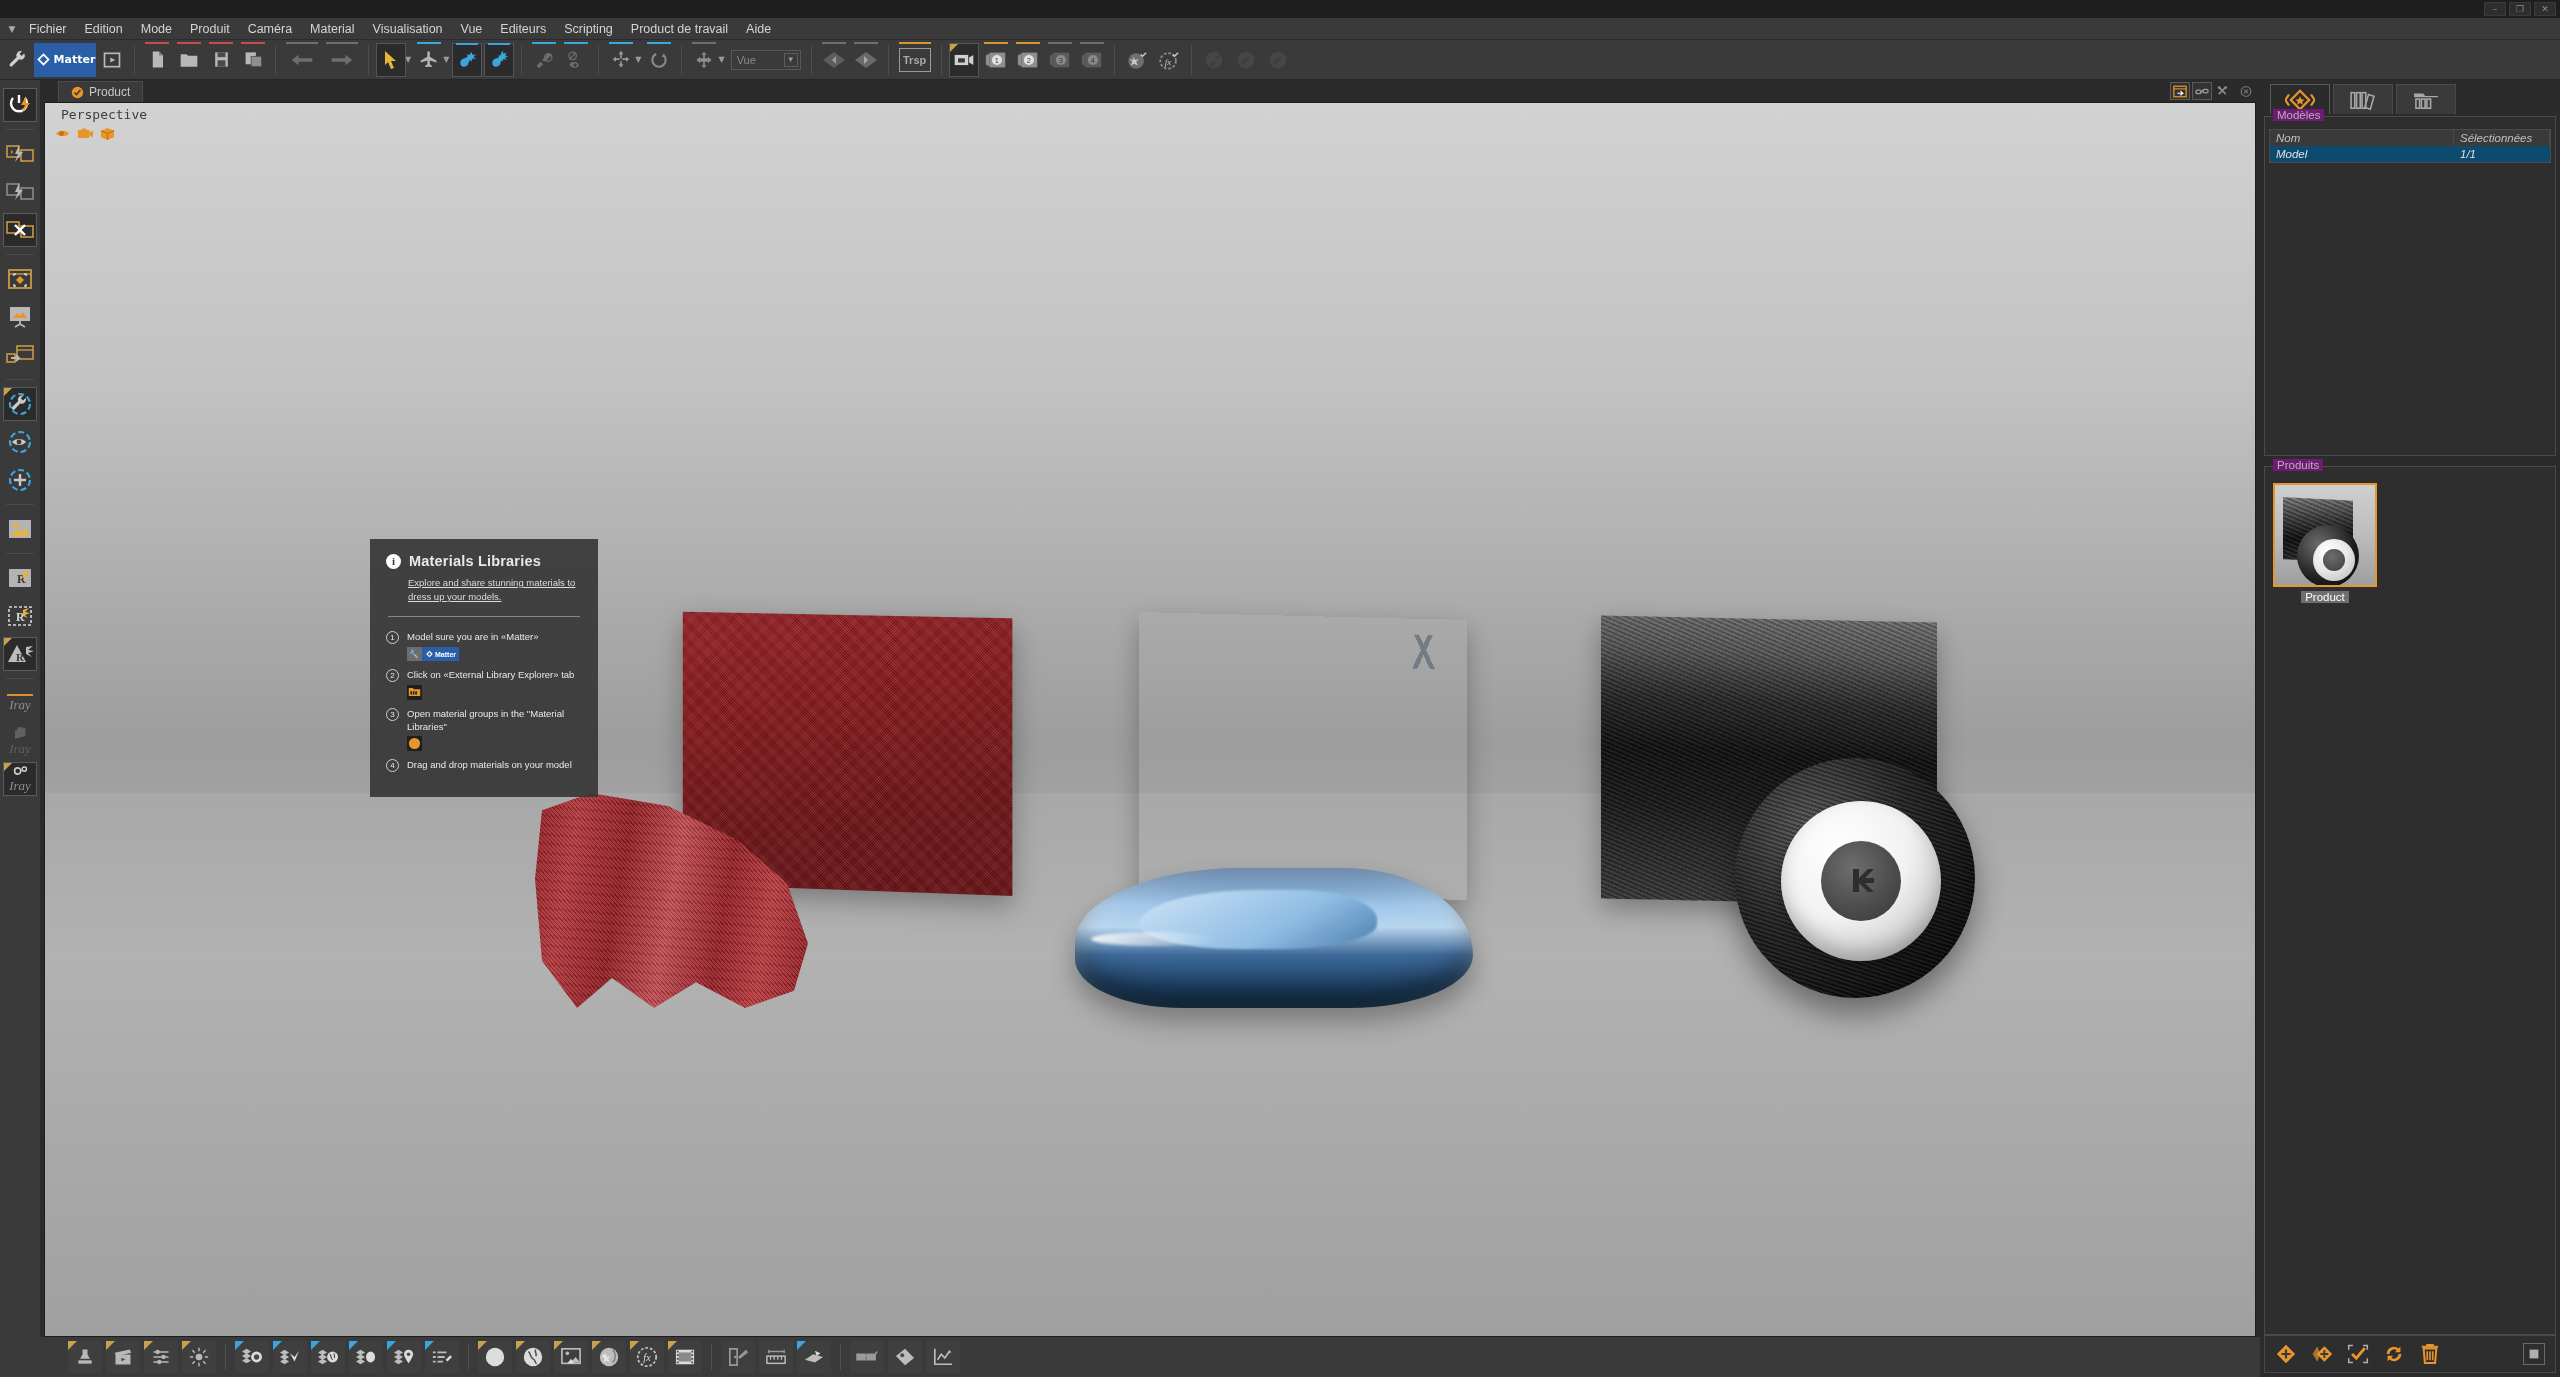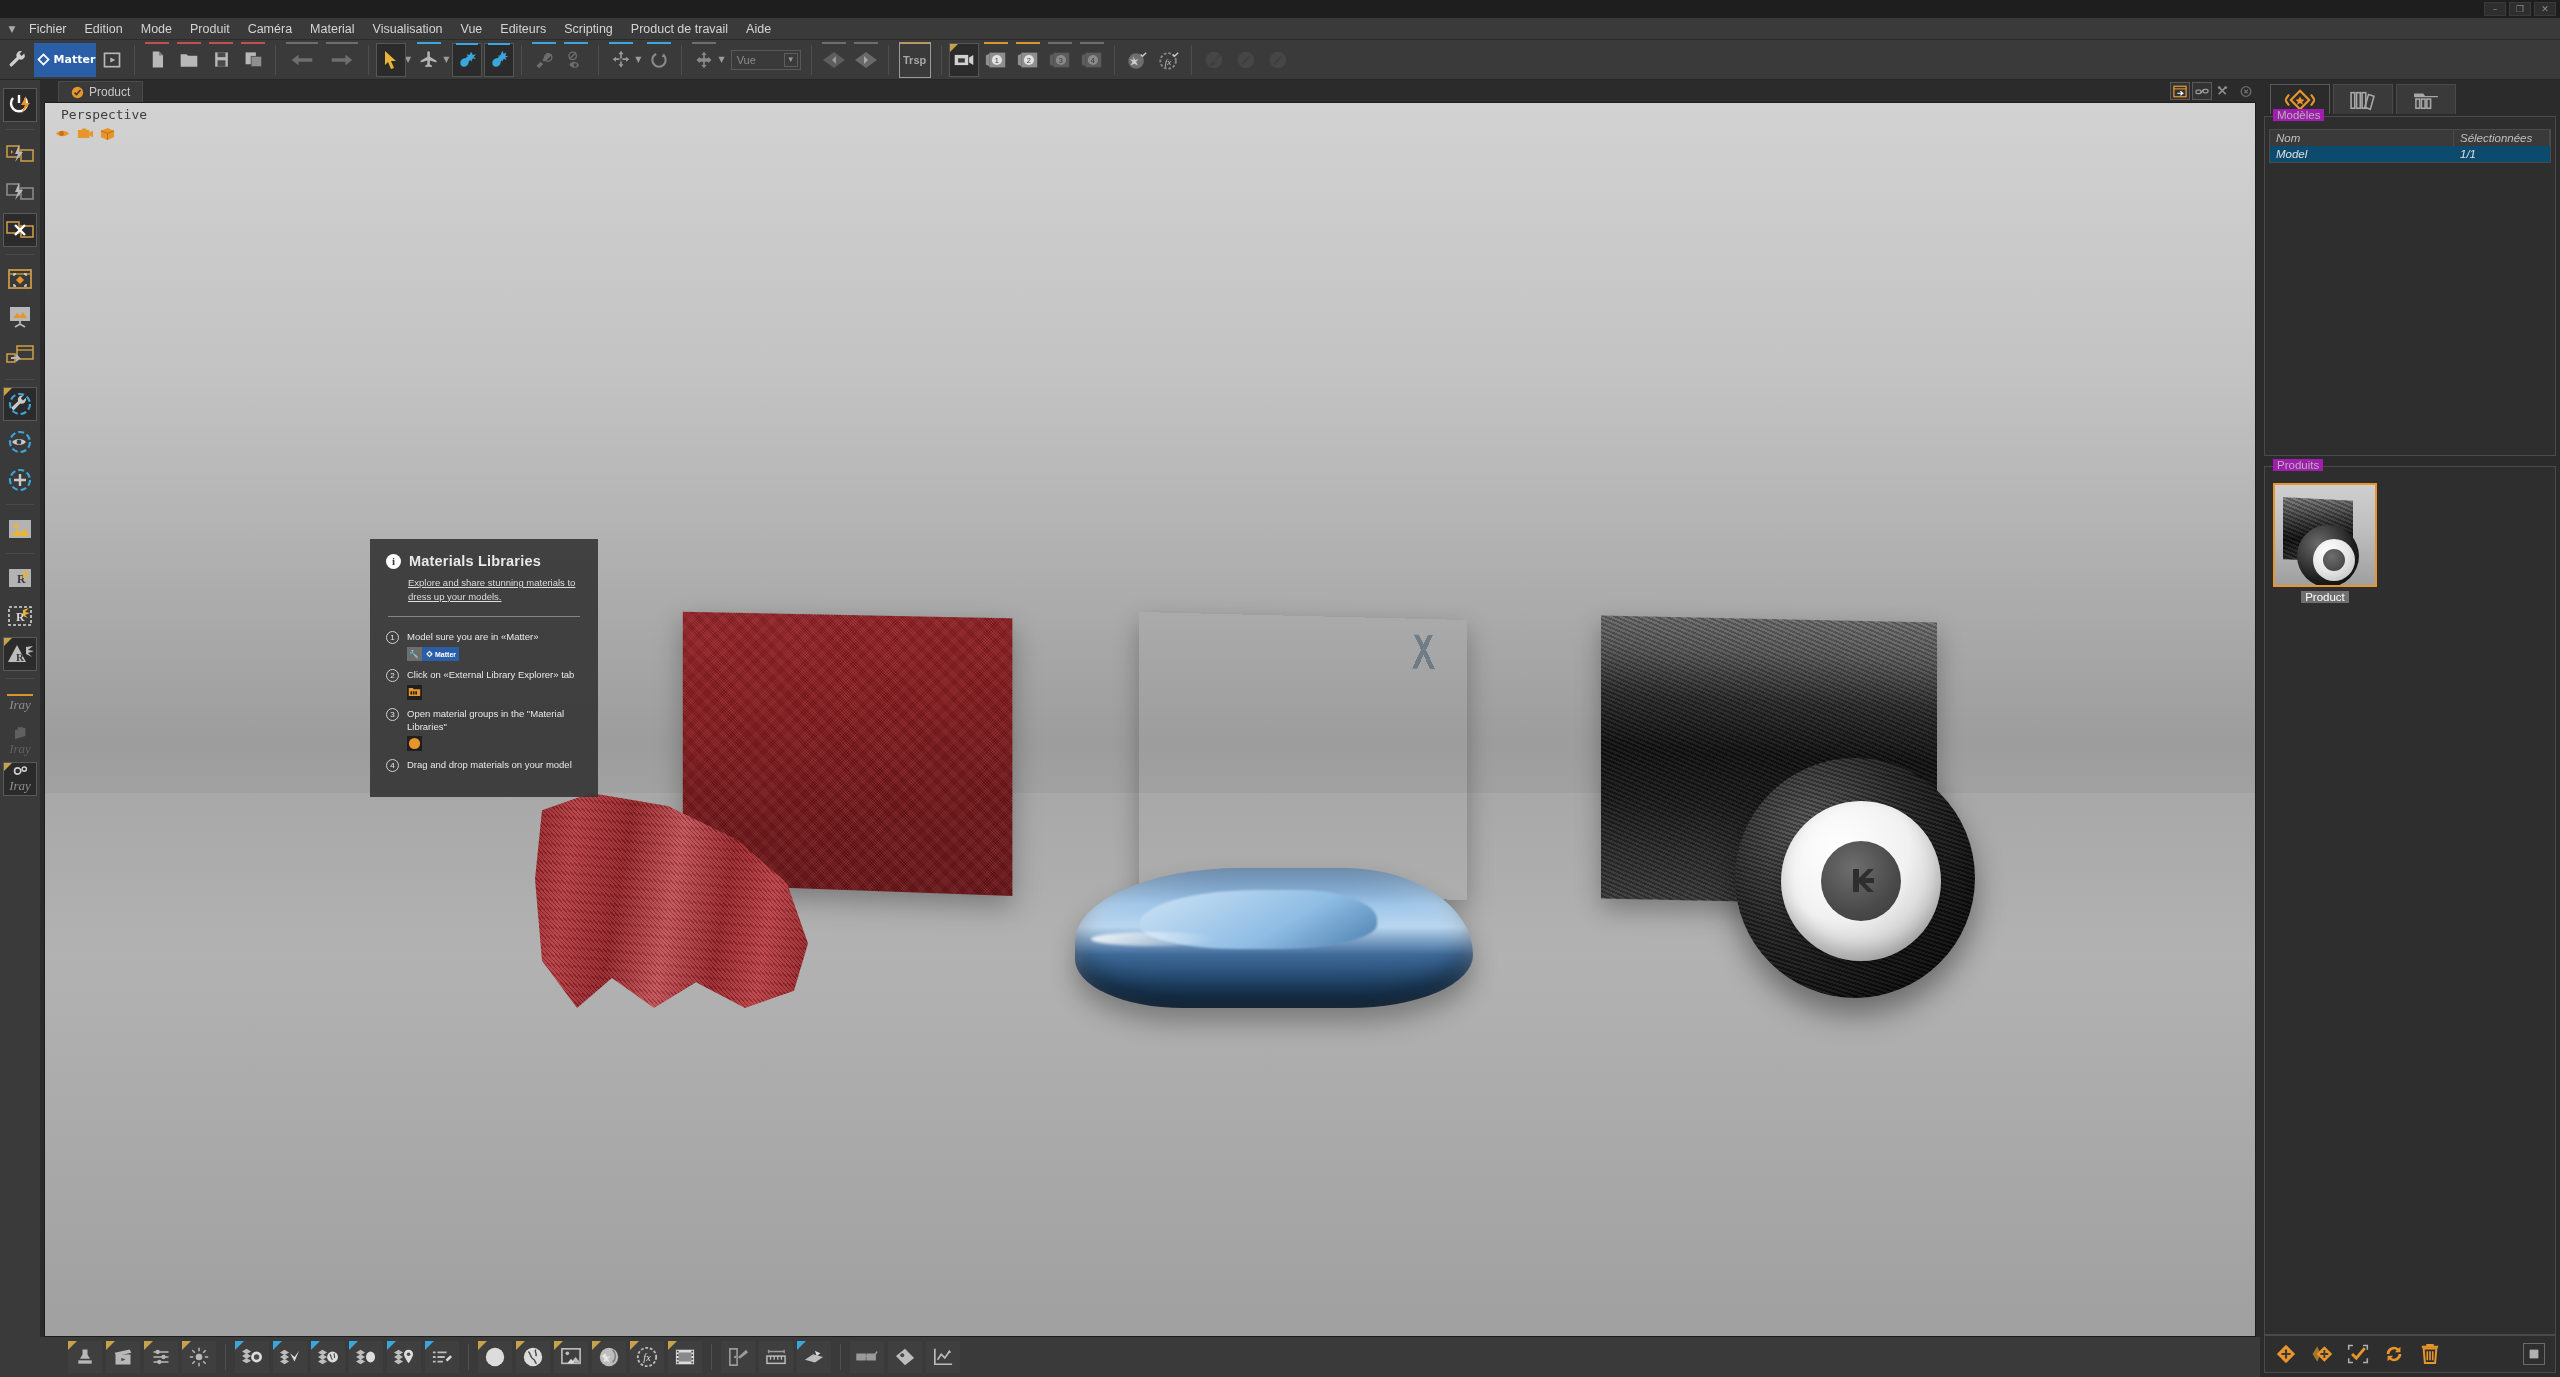--- a/index.html
+++ b/index.html
@@ -192,21 +192,21 @@
   
   .rightpanel { width:300px; background:#2b2b2b; display:flex; flex-direction:column;
                 padding:0 4px 4px; }
   .rp-tabs { display:flex; height:34px; align-items:flex-end; gap:3px;
              padding-left:6px; }
   .rp-tab { width:60px; height:30px; background:#3a3a3a; border:1px solid #4a4a4a;
             border-bottom:none; display:flex; align-items:center; justify-content:center; }
   .rp-tab.on { background:#2b2b2b; border-color:#5a5a5a; }
   .group { border:1px solid #4a4a4a; margin-top:2px; position:relative;
            background:#2e2e2e; }
-  .group-title { position:absolute; top:-8px; left:8px; background:#a21caf;
+  .group-title { position:absolute; top:-8px; left:8px; background:#701a75;
            padding:0 4px; color:#b4b4b4; font-size:11.5px;
            font-family:"Liberation Sans",sans-serif; }
   .tbl { margin:12px 4px 4px; border:1px solid #4a4a4a;font-style:italic; }
   .tbl-head { display:flex; background:#3a3a3a; }
   .tbl-head div { color:#c0c0c0; font-size:11.5px; padding:2px 6px;
            border-right:1px solid #4a4a4a; font-family:"Liberation Sans",sans-serif; }
   .th-name { flex:1; }
   .th-sel { width:96px; }
   .tbl-row { display:flex; background:#0c4a6e; }
   .tbl-row div { color:#e0e0e0; font-size:11.5px; padding:2px 6px;
@@ -444,21 +444,21 @@
     <svg width="24" height="18" viewBox="0 0 24 18">
       <path d="M12 1l11 8-11 8L1 9z" fill="#6a6a6a"></path>
         <path d="M10 5l4 4-4 4z" fill="#a8a8a8"></path>
     </svg>
   </div>
 
   <div class="tb-sep"></div>
 
   <div class="tbtn wide">
     <div class="bar orange"></div>
-    <div style="position:relative;width:32px;height:36px;border:1.5px solid #9a9a9a;
+    <div style="position:relative;width:32px;height:24px;border:1.5px solid #9a9a9a;
                 display:flex;align-items:center;justify-content:center;">
       <span class="trsp">Trsp</span>
     </div>
   </div>
 
   <div class="tb-sep"></div>
 
   <div class="tbtn on">
     <div class="corner"></div>
     <svg width="22" height="18" viewBox="0 0 26 18">

